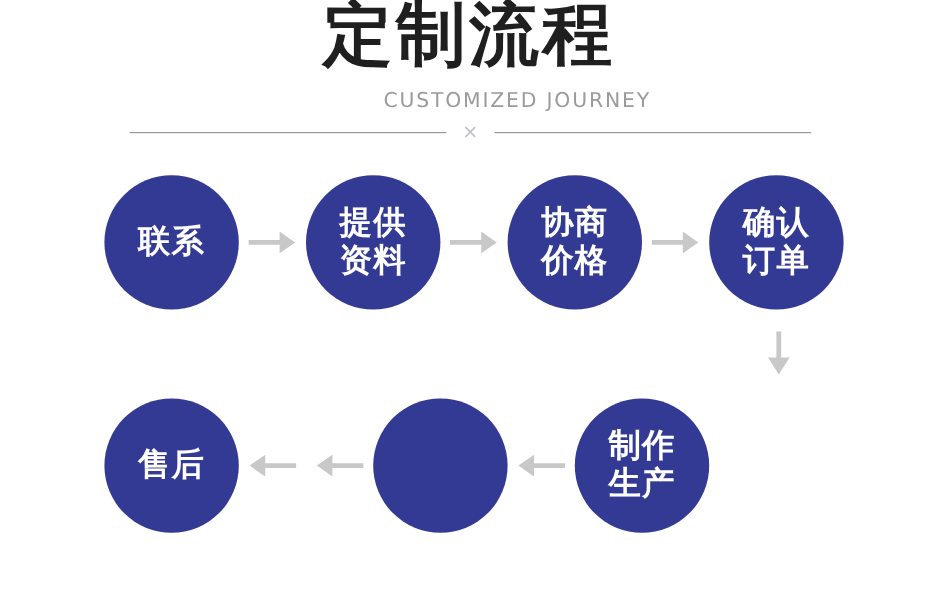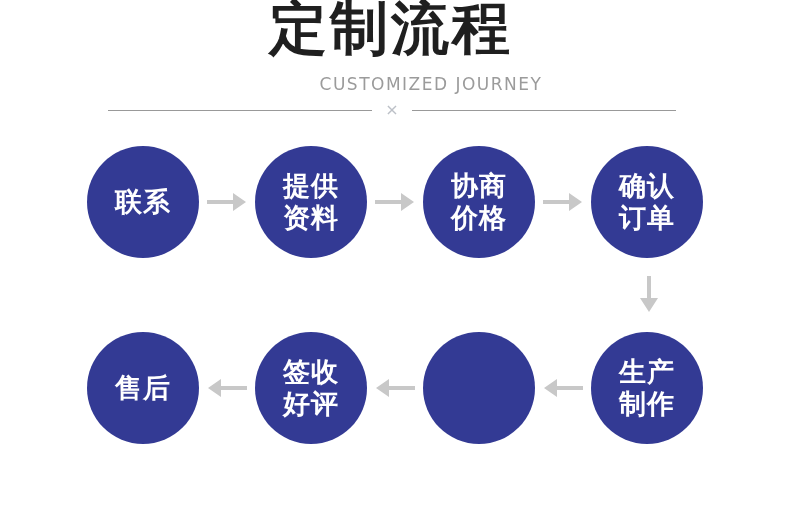--- a/index.html
+++ b/index.html
@@ -159,39 +159,35 @@
     <div class="circle">
       <span>售后</span>
     </div>
     <div class="gap">
       <span>
         <svg width="40" height="20" viewBox="0 0 40 20">
             <path d="M14 8h26v4H14z M14 1L1 10l13 9z" fill="currentColor"></path>
           </svg>
       </span>
     </div>
-    <div class="circle">
-      <span>签收</span>
-      <span>好评</span>
-    </div>
     <div class="gap">
       <span>
         <svg width="40" height="20" viewBox="0 0 40 20">
             <path d="M14 8h26v4H14z M14 1L1 10l13 9z" fill="currentColor"></path>
           </svg>
       </span>
     </div>
     <div class="circle">
     </div>
     <div class="gap">
       <span>
         <svg width="40" height="20" viewBox="0 0 40 20">
             <path d="M14 8h26v4H14z M14 1L1 10l13 9z" fill="currentColor"></path>
           </svg>
       </span>
     </div>
     <div class="circle">
+      <span>制作</span>
       <span>生产</span>
-      <span>制作</span>
     </div>
   </div>
 
 </div>
 
 </body></html>

